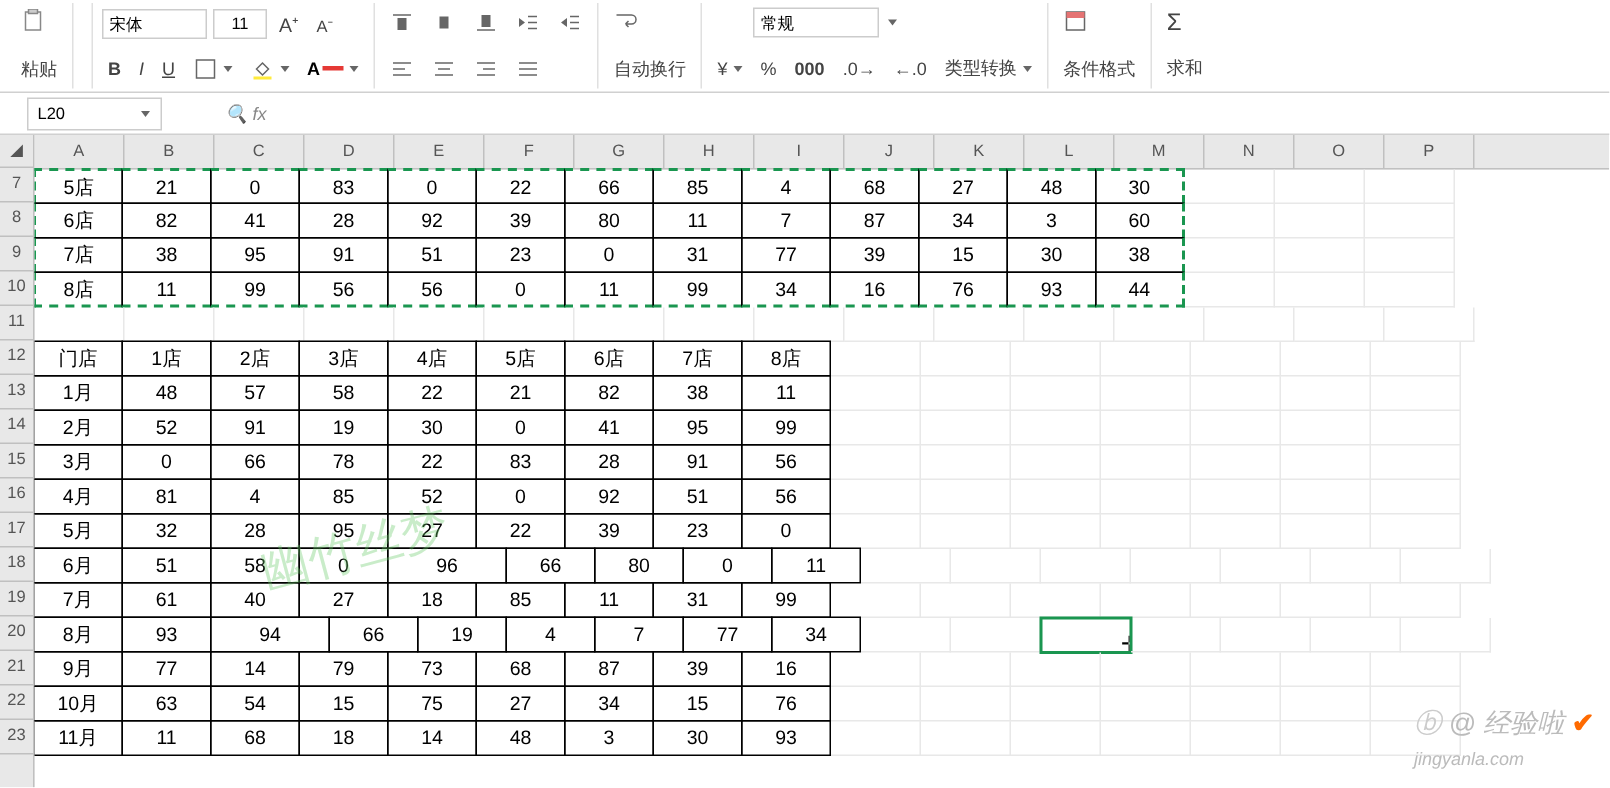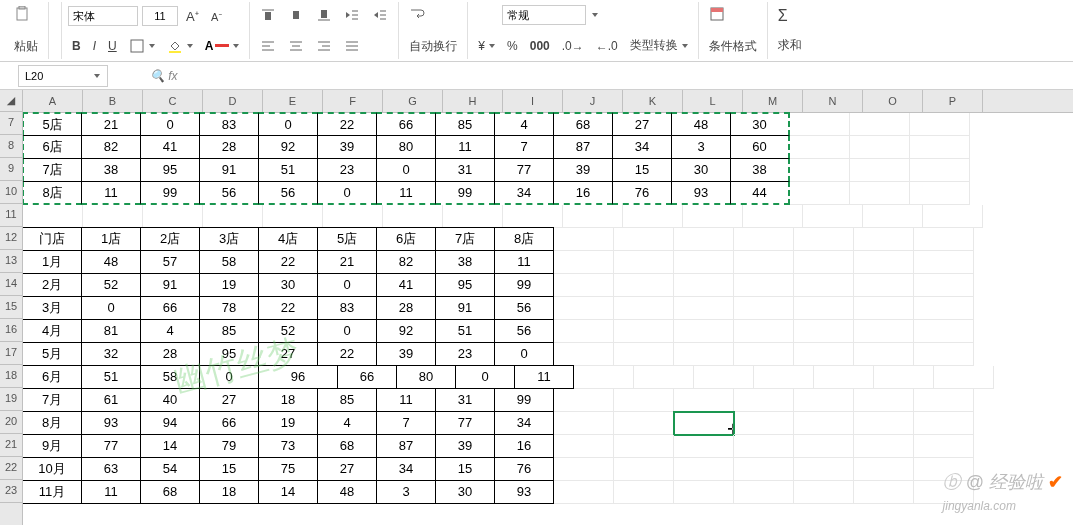--- a/index.html
+++ b/index.html
@@ -484,21 +484,21 @@
           <div class="cell" style="width: 60px;"></div>
           <div class="cell" style="width: 60px;"></div>
           <div class="cell" style="width: 60px;"></div>
           <div class="cell" style="width: 60px;"></div>
           <div class="cell" style="width: 60px;"></div>
           <div class="cell" style="width: 60px;"></div>
         </div>
         <div class="row">
           <div class="cell bordered" style="width: 60px;">8月</div>
           <div class="cell bordered" style="width: 60px;">93</div>
-          <div class="cell bordered" style="width: 60px;">94</div>
+          <div class="cell bordered" style="width: 80px;">94</div>
           <div class="cell bordered" style="width: 60px;">66</div>
           <div class="cell bordered" style="width: 60px;">19</div>
           <div class="cell bordered" style="width: 60px;">4</div>
           <div class="cell bordered" style="width: 60px;">7</div>
           <div class="cell bordered" style="width: 60px;">77</div>
           <div class="cell bordered" style="width: 60px;">34</div>
           <div class="cell" style="width: 60px;"></div>
           <div class="cell" style="width: 60px;"></div>
           <div class="cell sel" style="width: 60px;">
             <span class="cursor-plus">✛</span>

